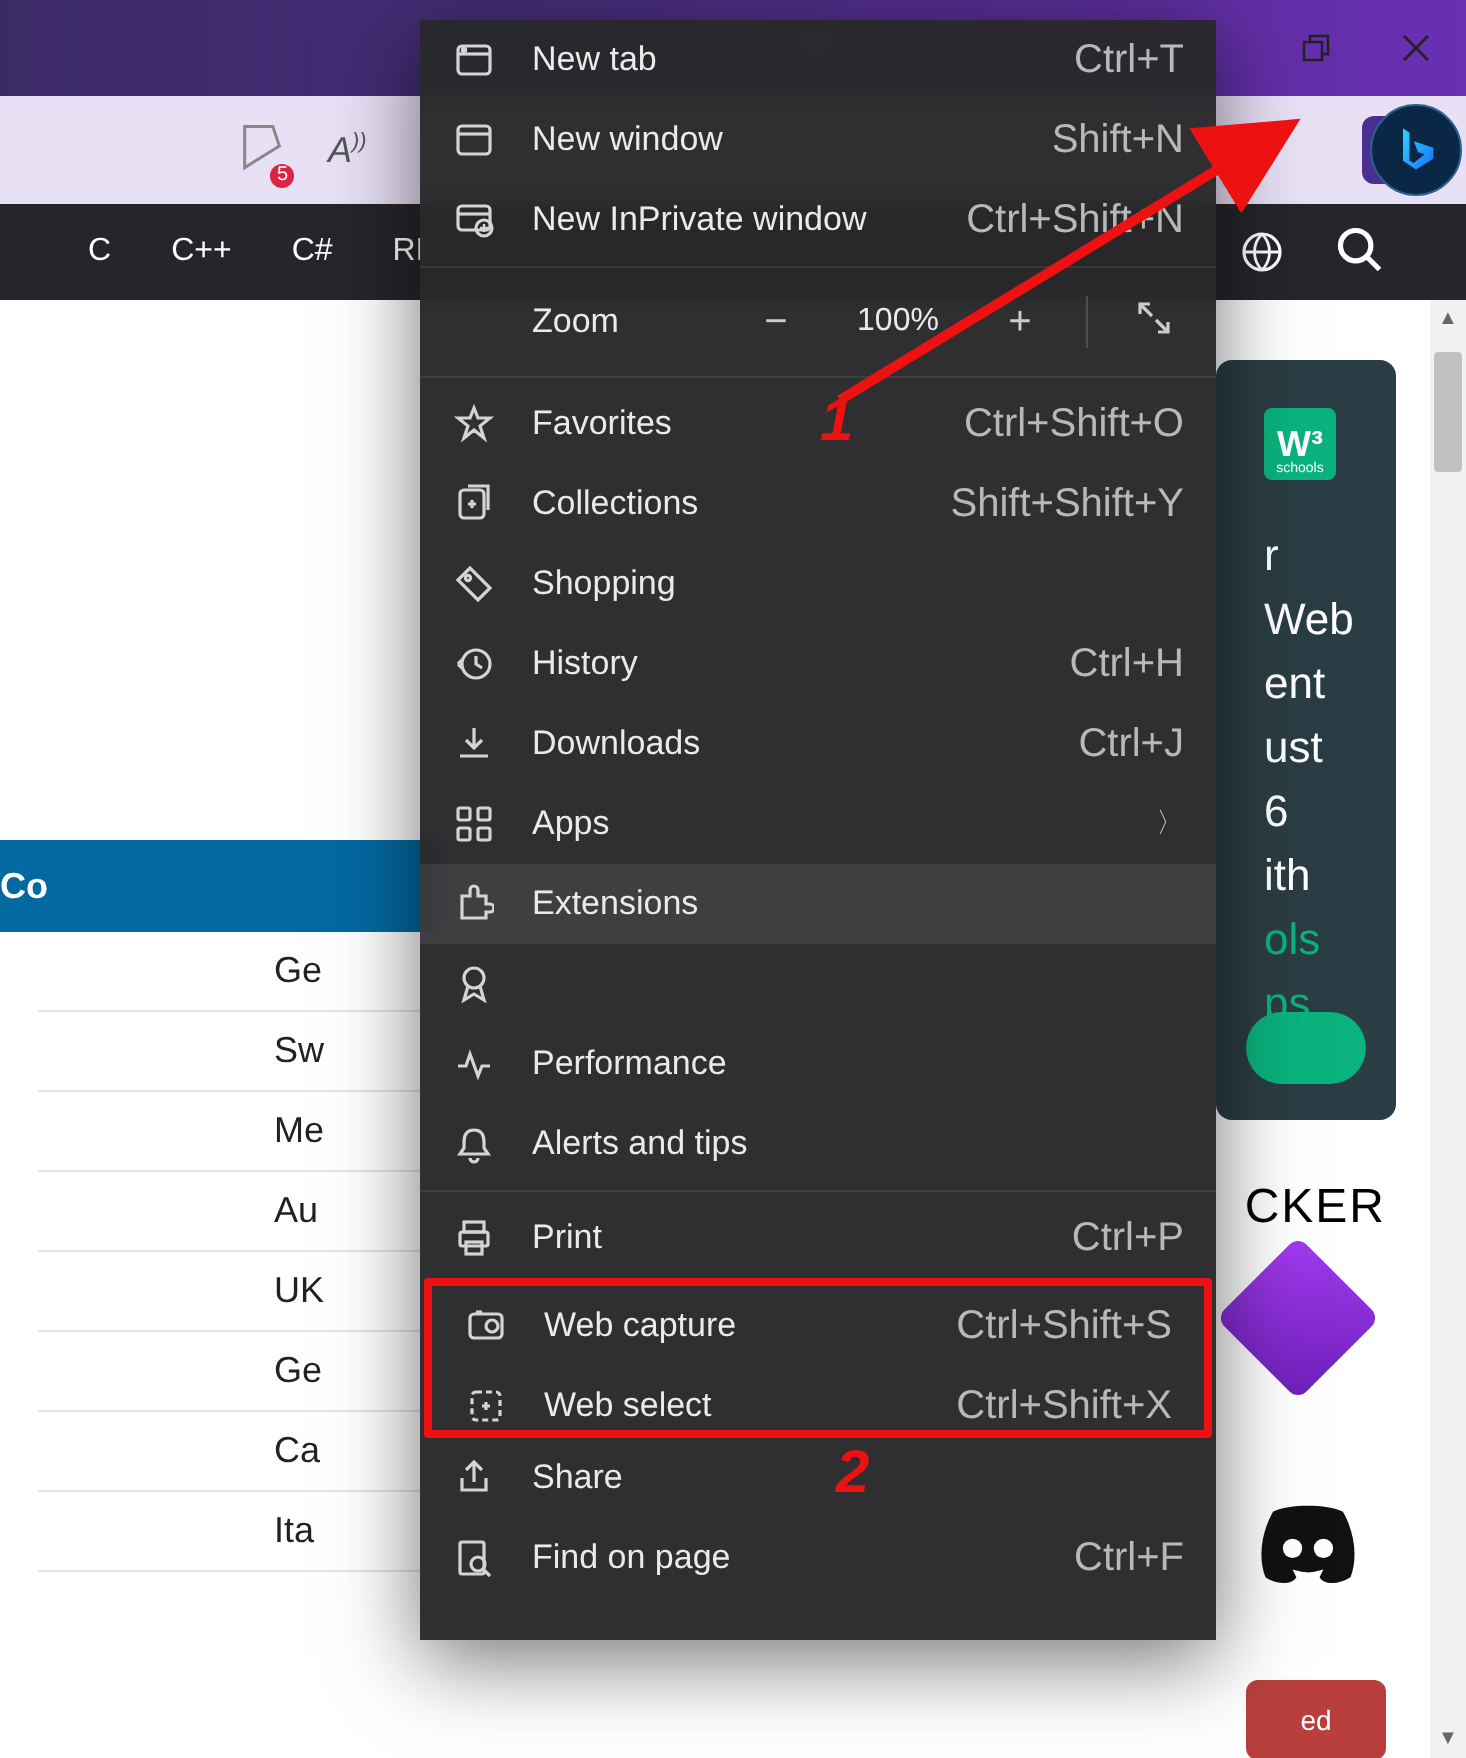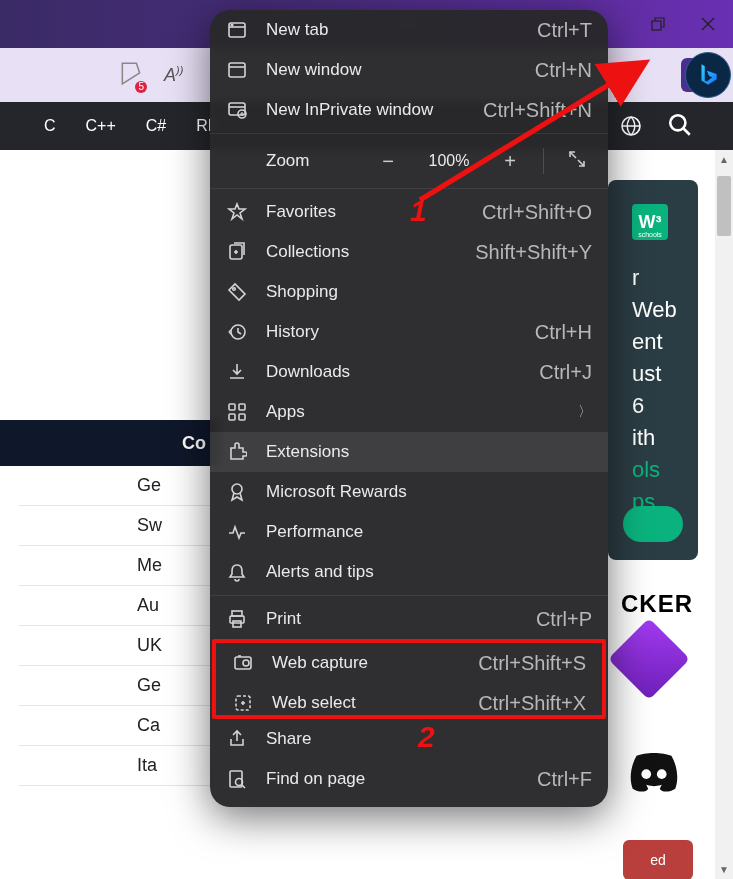--- a/index.html
+++ b/index.html
@@ -29,31 +29,31 @@
   
   .content { position:relative; height:729px; width:100%; background:#fff; }
   .scroll { position:absolute; right:0; top:0; width:18px; height:100%; background:#f1f1f1;}
   .scroll .thumb { position:absolute; left:2px; top:26px; width:14px; height:60px; background:#c0c0c0; border-radius:2px; }
   .scroll .ar { position:absolute; left:3px; width:12px; text-align:center; color:#666; font-size:10px;}
   .adbox { position:absolute; right:35px; top:30px; width:90px; height:380px; background:#2b3d44; border-radius:8px; color:#fff; padding:24px; overflow:hidden;}
   .adbox .logo { width:36px; height:36px; background:#0ab37d; border-radius:4px; display:flex; align-items:center;justify-content:center; font-weight:bold; font-size:18px; color:#fff; position:relative;}
   .adbox .logo small{position:absolute; bottom:2px; font-size:7px; font-weight:normal;}
   .adbox .txt { margin-top:22px; font-size:22px; line-height:32px; }
   .adbox .cta { position:absolute; bottom:18px; left:15px; right:15px; height:36px; background:#0ab37d; border-radius:18px; }
-  .picker { position:absolute; right:40px; top:440px; font-size:24px; font-weight:700; letter-spacing:1px; }
+  .picker { position:absolute; right:40px; top:440px; font-size:24px; font-weight:400; letter-spacing:1px; }
   .diamond { position:absolute; right:55px; top:480px; width:58px; height:58px; background:linear-gradient(135deg,#a23bf0,#6d1fb8); transform:rotate(45deg); border-radius:6px;}
   .discord { position:absolute; right:50px; top:600px; width:58px; height:44px; }
   .redbtn { position:absolute; right:40px; top:690px; width:70px; height:40px; border-radius:6px; background:#b83f3b; color:#fff; display:flex; align-items:center; justify-content:center; font-size:14px;}
 
   .listarea { position:absolute; left:0; top:270px; width:220px; }
-  .greenrow { background:#0f172a; color:#fff; font-weight:600; height:46px; display:flex; align-items:center; padding-left:182px; font-size:18px;}
+  .greenrow { background:#0369a1; color:#fff; font-weight:600; height:46px; display:flex; align-items:center; font-size:18px;}
   .lrow { height:40px; border-bottom:1px solid #e4e4e4; display:flex; align-items:center; padding-left:118px; font-size:18px; color:#222; width:230px;margin-left:19px;}
 
   
-  .menu { position:absolute; left:210px; top:10px; width:398px; background:rgba(40,40,42,0.97); border-radius:20px; box-shadow:0 10px 40px rgba(0,0,0,0.55); color:#eaeaea; font-size:17px; padding-bottom:8px; backdrop-filter:blur(4px); z-index:50;}
+  .menu { position:absolute; left:210px; top:10px; width:398px; background:rgba(40,40,42,0.97); border-radius:0; box-shadow:0 10px 40px rgba(0,0,0,0.55); color:#eaeaea; font-size:17px; padding-bottom:21px; backdrop-filter:blur(4px); z-index:50;}
   .mitem { height:40px; display:flex; align-items:center; padding:0 16px; position:relative; gap:18px; }
   .mitem:hover, .mitem.hover { background:rgba(255,255,255,0.08);}
   .mitem .lbl { flex:1; }
   .mitem .sc { color:#b8b8b8; font-size:20px; }
   .micon { width:22px; height:22px; display:flex; align-items:center; justify-content:center; flex-shrink:0;}
   .micon svg { stroke:#d4d4d4; fill:none; stroke-width:1.6; }
   .msep { height:1px; background:rgba(255,255,255,0.08); margin:3px 0;}
   .zoomrow { height:48px; display:flex; align-items:center; padding:0 16px; gap:18px;}
   .zoomrow .zlbl { width:60px;}
   .zoomrow .spacer{ flex:1;}
@@ -201,21 +201,21 @@
     <span class="sc">Ctrl+T</span>
   </div>
   <div class="mitem">
     <span class="micon">
         <svg width="20" height="20" viewBox="0 0 20 20">
           <rect x="2" y="3" width="16" height="14" rx="2"></rect>
           <path d="M2 7 H18"></path>
         </svg>
       </span>
     <span class="lbl">New window</span>
-    <span class="sc">Ctrl+N</span>
+    <span class="sc">Shift+N</span>
   </div>
   <div class="mitem">
     <span class="micon">
         <svg width="20" height="20" viewBox="0 0 20 20">
           <rect x="2" y="3" width="16" height="12" rx="2"></rect>
           <path d="M2 7 H18"></path>
           <circle cx="15" cy="14" r="4"></circle>
           <path d="M13 14 H17 M15 12 V16" stroke-width="1.2"></path>
         </svg>
       </span>
@@ -309,21 +309,20 @@
       </span>
     <span class="lbl">Extensions</span>
   </div>
   <div class="mitem">
     <span class="micon">
         <svg width="20" height="20" viewBox="0 0 20 20">
           <circle cx="10" cy="7" r="5"></circle>
           <path d="M7 11 L5 18 L10 15 L15 18 L13 11"></path>
         </svg>
       </span>
-    <span class="lbl">Microsoft Rewards</span>
   </div>
   <div class="mitem">
     <span class="micon">
         <svg width="20" height="20" viewBox="0 0 20 20">
           <path d="M2 11 L6 11 L8 5 L12 16 L14 11 L18 11"></path>
         </svg>
       </span>
     <span class="lbl">Performance</span>
   </div>
   <div class="mitem">

